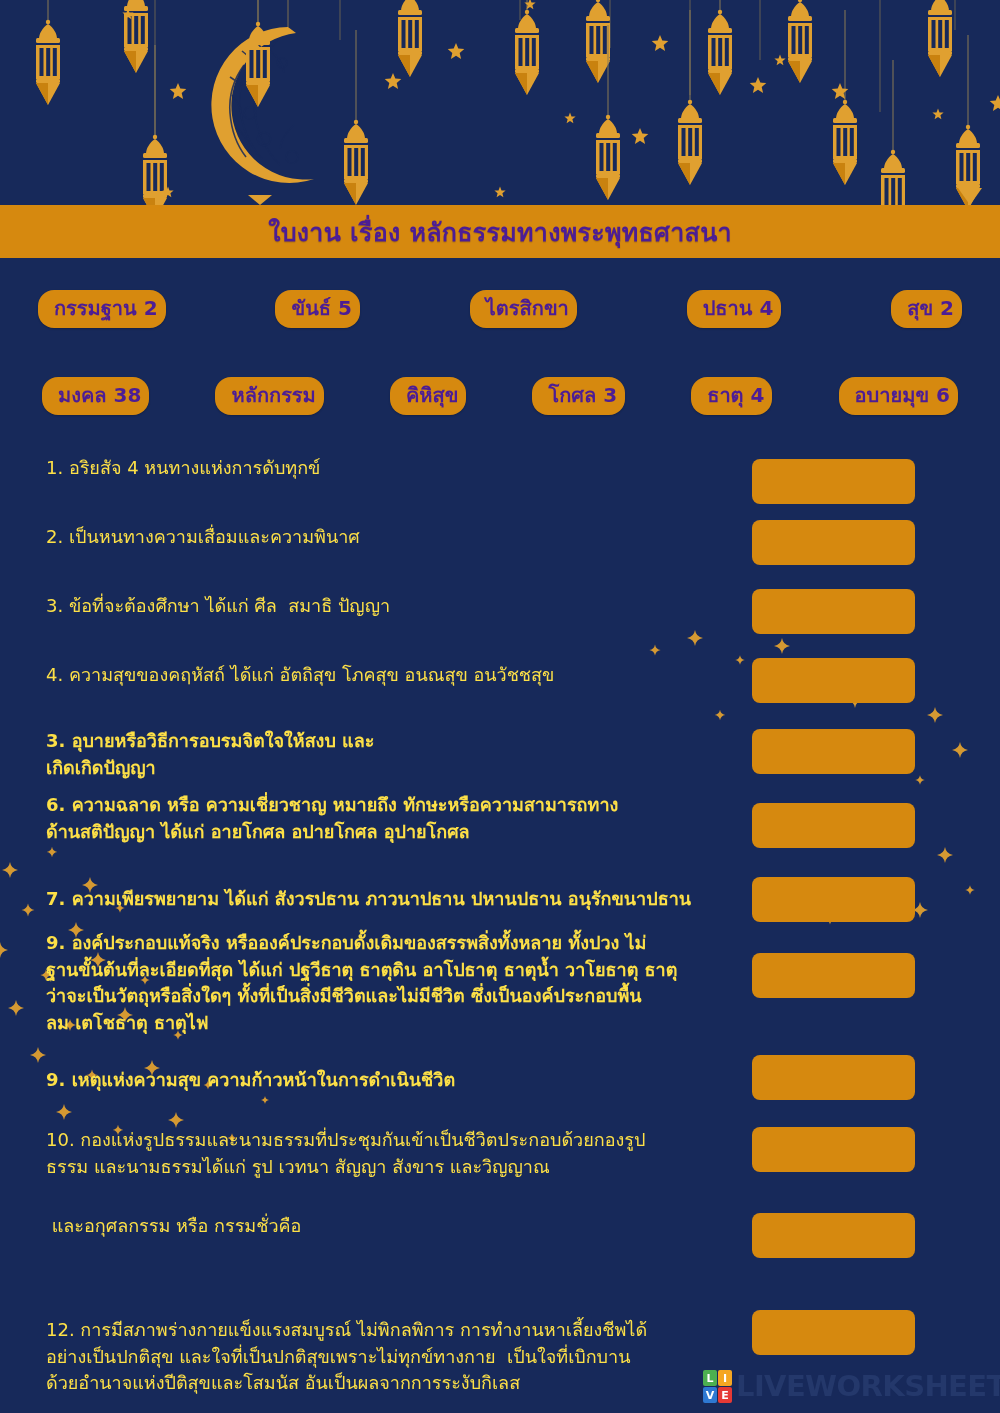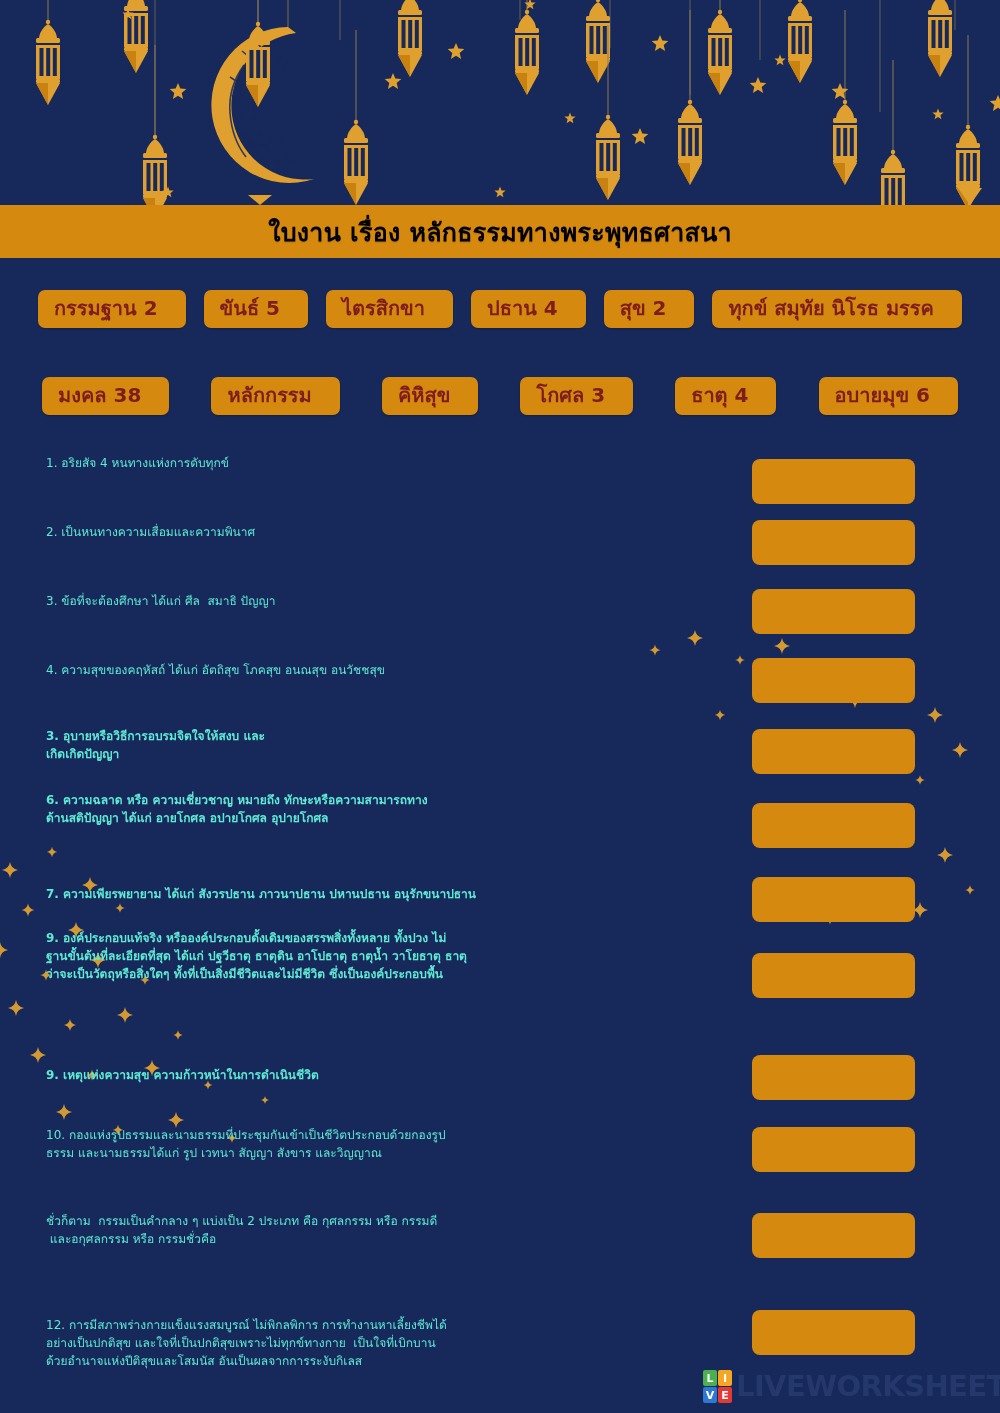--- a/index.html
+++ b/index.html
@@ -27,66 +27,66 @@
   #title-bar {
     position: absolute;
     top: 205px; left: 0;
     width: 1000px; height: 53px;
     background: #D6890F;
     display: flex;
     align-items: center;
     justify-content: center;
   }
   #title-bar .title-text {
-    color: #000000;
+    color: #4c1d95;
     font-size: 25px;
     font-weight: bold;
     letter-spacing: .3px;
     text-shadow: 0 1px 1px rgba(0,0,0,.18);
   }
 
   
   .wordbank-row {
     position: absolute;
     left: 0; width: 1000px;
     display: flex;
     align-items: center;
   }
   #wordbank-row-1 { top: 286px; height: 45px; padding: 0 38px; justify-content: space-between; }
   #wordbank-row-2 { top: 373px; height: 45px; padding: 0 42px; justify-content: space-between; }
 
   .chip {
     background: #D6890F;
-    color: #7f1d1d;
-    border-radius: 7px;
+    color: #4c1d95;
+    border-radius: 16px;
     font-size: 20px;
     font-weight: bold;
-    padding: 8px 28px 10px 16px;
+    padding: 8px 8px 10px 16px;
     white-space: nowrap;
     line-height: 1;
     box-shadow: 0 1px 2px rgba(0,0,0,.22);
   }
 
   
   .sparkle-layer {
     position: absolute;
     pointer-events: none;
   }
   #sparkles-right { top: 620px; left: 600px; width: 400px; height: 340px; }
   #sparkles-left  { top: 830px; left: -20px; width: 420px; height: 330px; }
 
   
   #questions {
     position: absolute;
     top: 455px; left: 46px;
     width: 690px;
   }
   .question {
-    color: #5eead4;
-    font-size: 12px;
+    color: #fde047;
+    font-size: 18px;
     line-height: 1.48;
     position: absolute;
     left: 0;
     width: 690px;
     font-weight: 500;
   }
   .question.bold { font-weight: bold; }
   .question .qline { display: block; white-space: pre; }
 
   
@@ -302,21 +302,20 @@
 <div id="title-bar">
   <div class="title-text">ใบงาน เรื่อง หลักธรรมทางพระพุทธศาสนา</div>
 </div>
 
 <div class="wordbank-row" id="wordbank-row-1">
   <div class="chip">กรรมฐาน 2</div>
   <div class="chip">ขันธ์ 5</div>
   <div class="chip">ไตรสิกขา</div>
   <div class="chip">ปธาน 4</div>
   <div class="chip">สุข 2</div>
-  <div class="chip">ทุกข์ สมุทัย นิโรธ มรรค</div>
 </div>
 
 <div class="wordbank-row" id="wordbank-row-2">
   <div class="chip">มงคล 38</div>
   <div class="chip">หลักกรรม</div>
   <div class="chip">คิหิสุข</div>
   <div class="chip">โกศล 3</div>
   <div class="chip">ธาตุ 4</div>
   <div class="chip">อบายมุข 6</div>
 </div>
@@ -419,33 +418,33 @@
   </div>
 
   <div class="question bold" style="top:431px">
     <span class="qline">7. ความเพียรพยายาม ได้แก่ สังวรปธาน ภาวนาปธาน ปหานปธาน อนุรักขนาปธาน</span>
   </div>
 
   <div class="question bold" style="top:475px">
     <span class="qline">9. องค์ประกอบแท้จริง หรือองค์ประกอบดั้งเดิมของสรรพสิ่งทั้งหลาย ทั้งปวง ไม่</span>
     <span class="qline">ฐานขั้นต้นที่ละเอียดที่สุด ได้แก่ ปฐวีธาตุ ธาตุดิน อาโปธาตุ ธาตุน้ำ วาโยธาตุ ธาตุ</span>
     <span class="qline">ว่าจะเป็นวัตถุหรือสิ่งใดๆ ทั้งที่เป็นสิ่งมีชีวิตและไม่มีชีวิต ซึ่งเป็นองค์ประกอบพื้น</span>
+    <span class="qline">ลม เตโชธาตุ ธาตุไฟ</span>
   </div>
 
   <div class="question bold" style="top:612px">
     <span class="qline">9. เหตุแห่งความสุข ความก้าวหน้าในการดำเนินชีวิต</span>
   </div>
 
   <div class="question" style="top:672px">
     <span class="qline">10. กองแห่งรูปธรรมและนามธรรมที่ประชุมกันเข้าเป็นชีวิตประกอบด้วยกองรูป</span>
     <span class="qline">ธรรม และนามธรรมได้แก่ รูป เวทนา สัญญา สังขาร และวิญญาณ</span>
   </div>
 
   <div class="question" style="top:758px">
-    <span class="qline">ชั่วก็ตาม  กรรมเป็นคำกลาง ๆ แบ่งเป็น 2 ประเภท คือ กุศลกรรม หรือ กรรมดี</span>
     <span class="qline"> และอกุศลกรรม หรือ กรรมชั่วคือ</span>
   </div>
 
   <div class="question" style="top:862px">
     <span class="qline">12. การมีสภาพร่างกายแข็งแรงสมบูรณ์ ไม่พิกลพิการ การทำงานหาเลี้ยงชีพได้</span>
     <span class="qline">อย่างเป็นปกติสุข และใจที่เป็นปกติสุขเพราะไม่ทุกข์ทางกาย  เป็นใจที่เบิกบาน</span>
     <span class="qline">ด้วยอำนาจแห่งปีติสุขและโสมนัส อันเป็นผลจากการระงับกิเลส</span>
   </div>
 
 </div>

